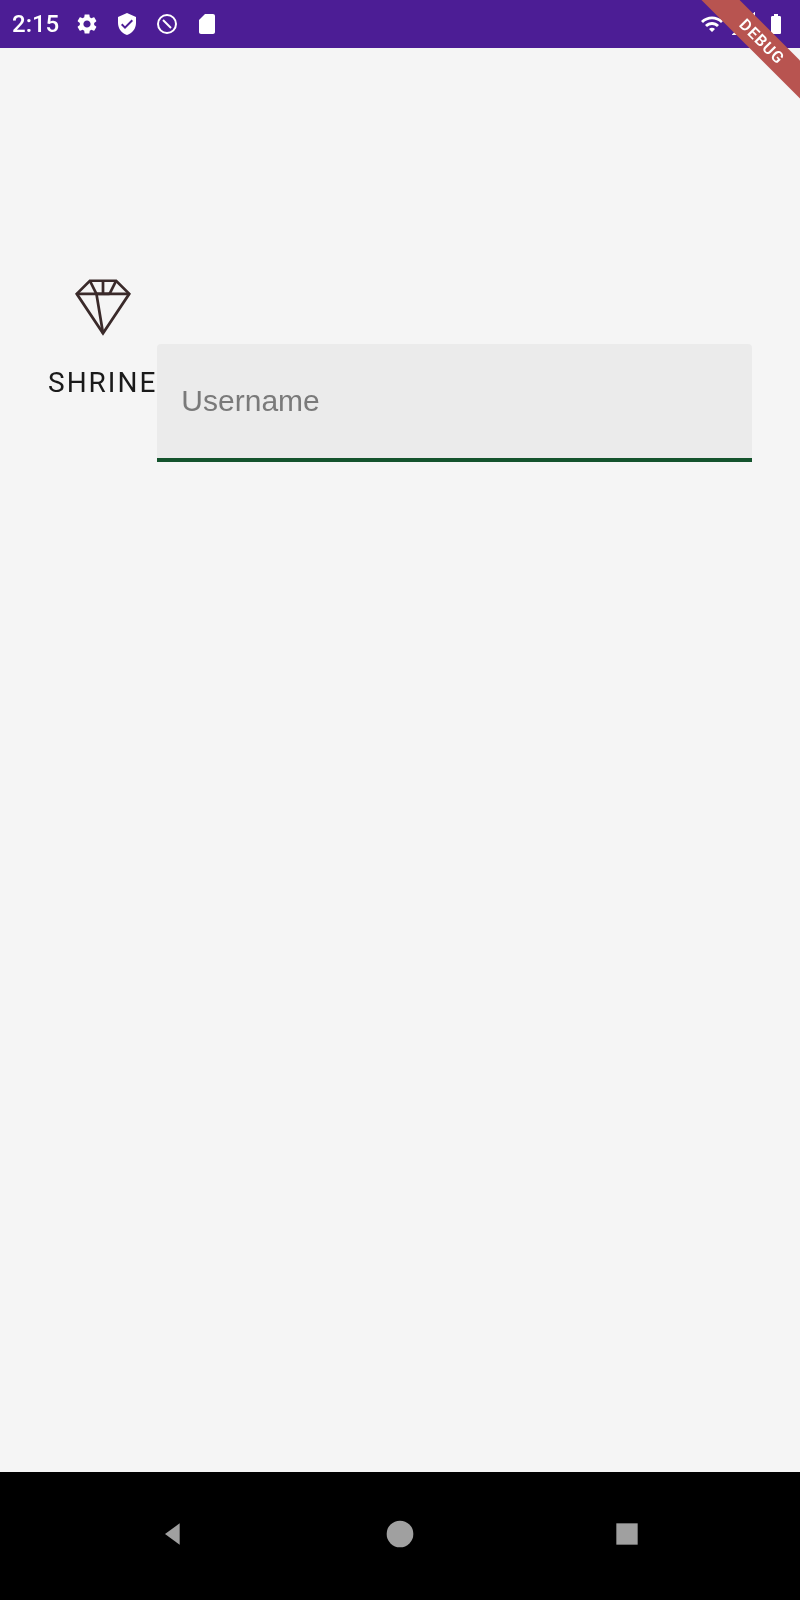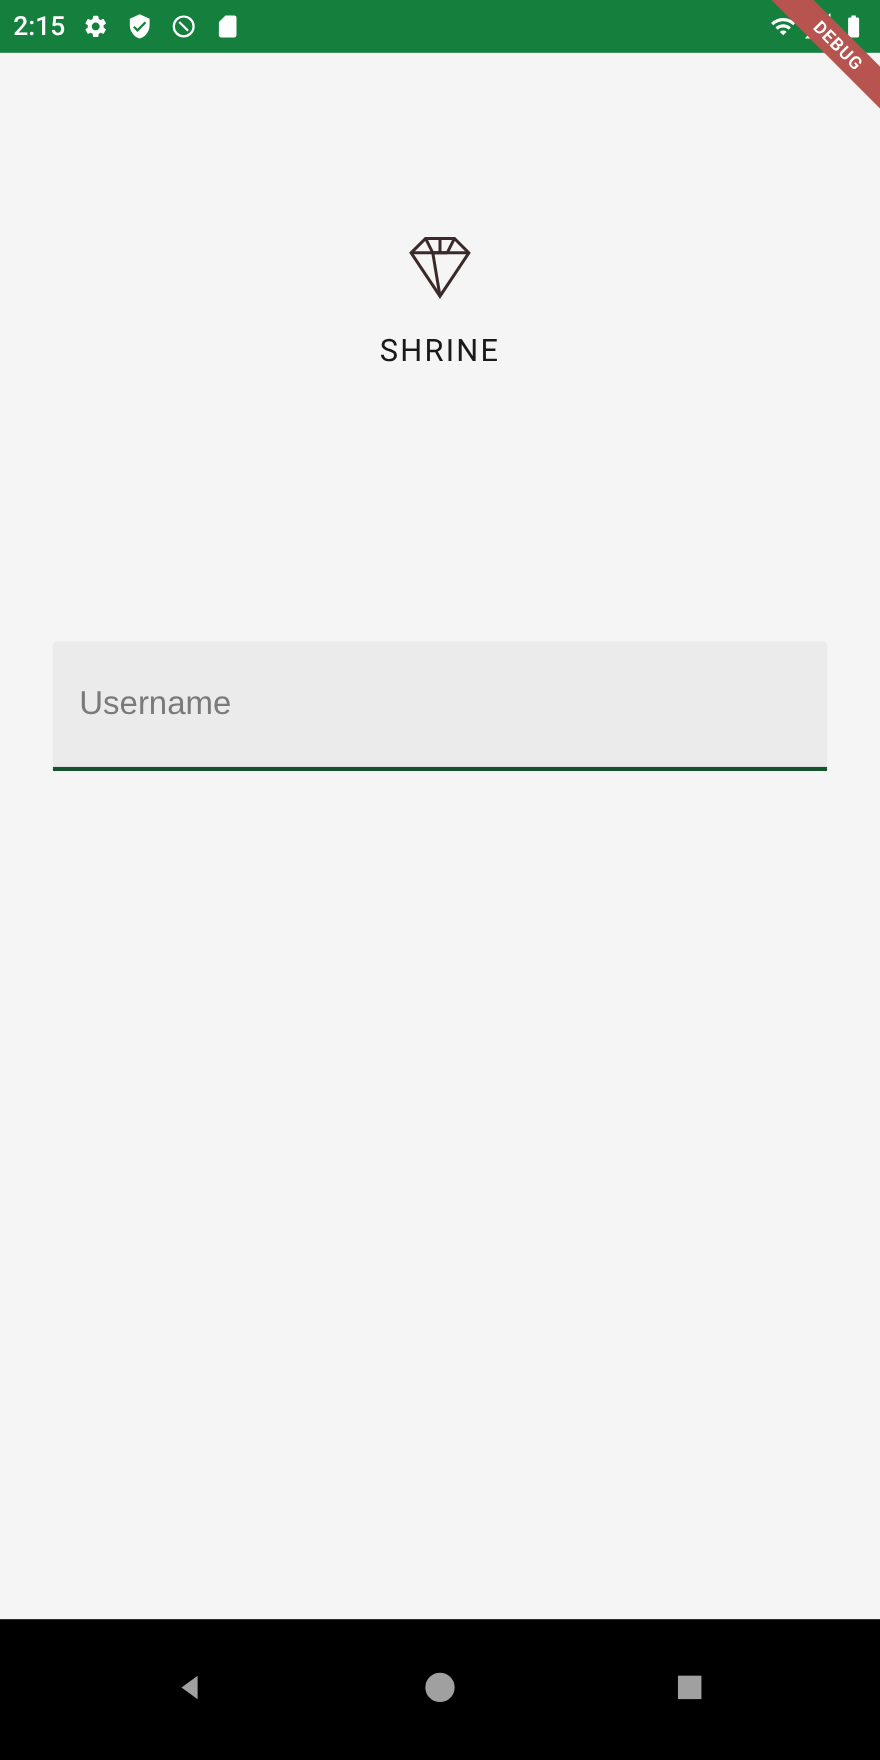--- a/index.html
+++ b/index.html
@@ -10,21 +10,21 @@
     body {
       width: 800px;
       height: 1600px;
       font-family: -apple-system, BlinkMacSystemFont, 'Segoe UI', Roboto, sans-serif;
       background: #f5f5f5;
       position: relative;
       overflow: hidden;
     }
     .status-bar {
       height: 48px;
-      background: #15803d;
+      background: #4c1d95;
       display: flex;
       align-items: center;
       justify-content: space-between;
       padding: 2px 12px;
       color: white;
       font-size: 24px;
       font-weight: 500;
     }
     .status-left {
       display: flex;
@@ -52,21 +52,21 @@
       padding: 4px 60px;
       transform: rotate(45deg);
       font-size: 16px;
       font-weight: 600;
       letter-spacing: 1px;
       z-index: 10;
     }
     .content {
       padding: 48px;
       display: flex;
-      flex-direction: column;
+      flex-direction: row;
       align-items: center;
     }
     .logo-section {
       margin-top: 112px;
       display: flex;
       flex-direction: column;
       align-items: center;
     }
     .logo-icon {
       width: 70px;

